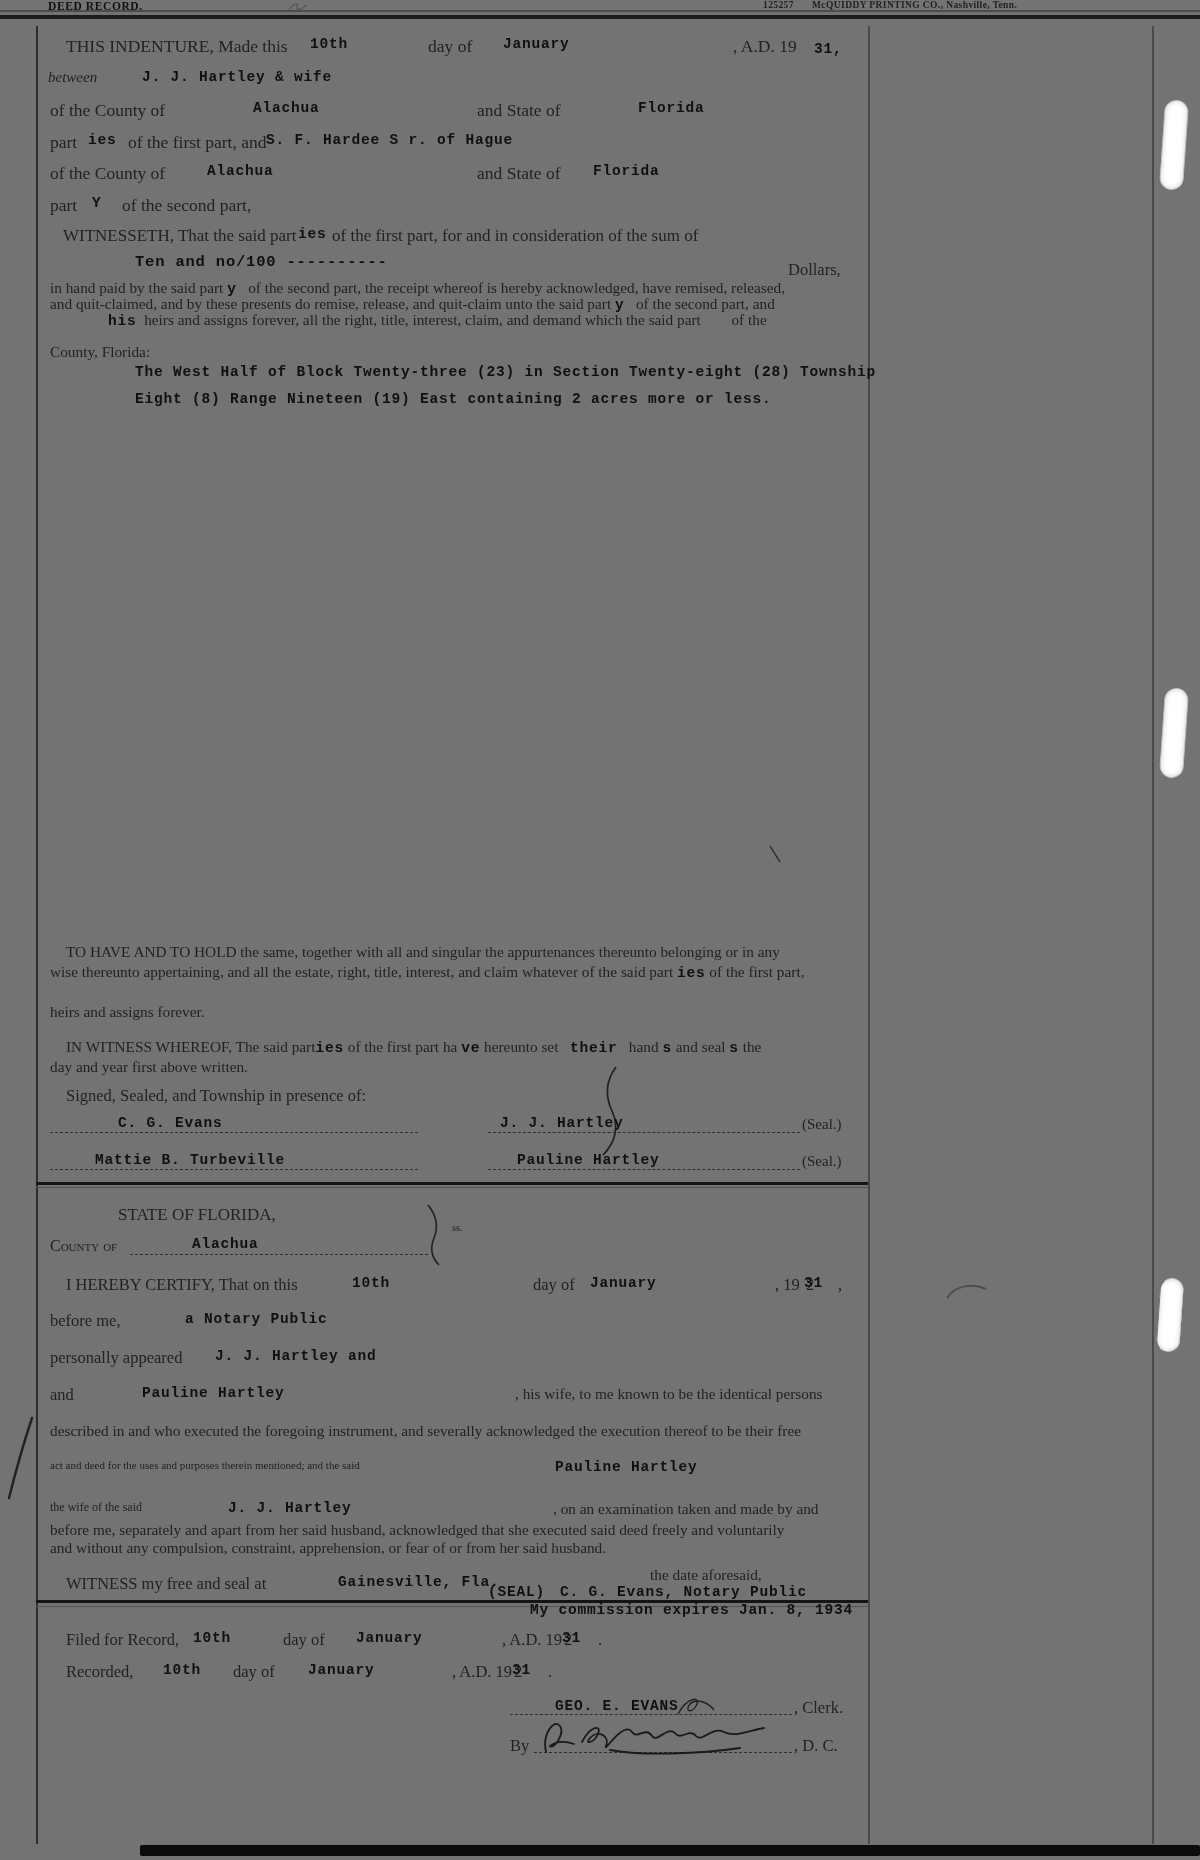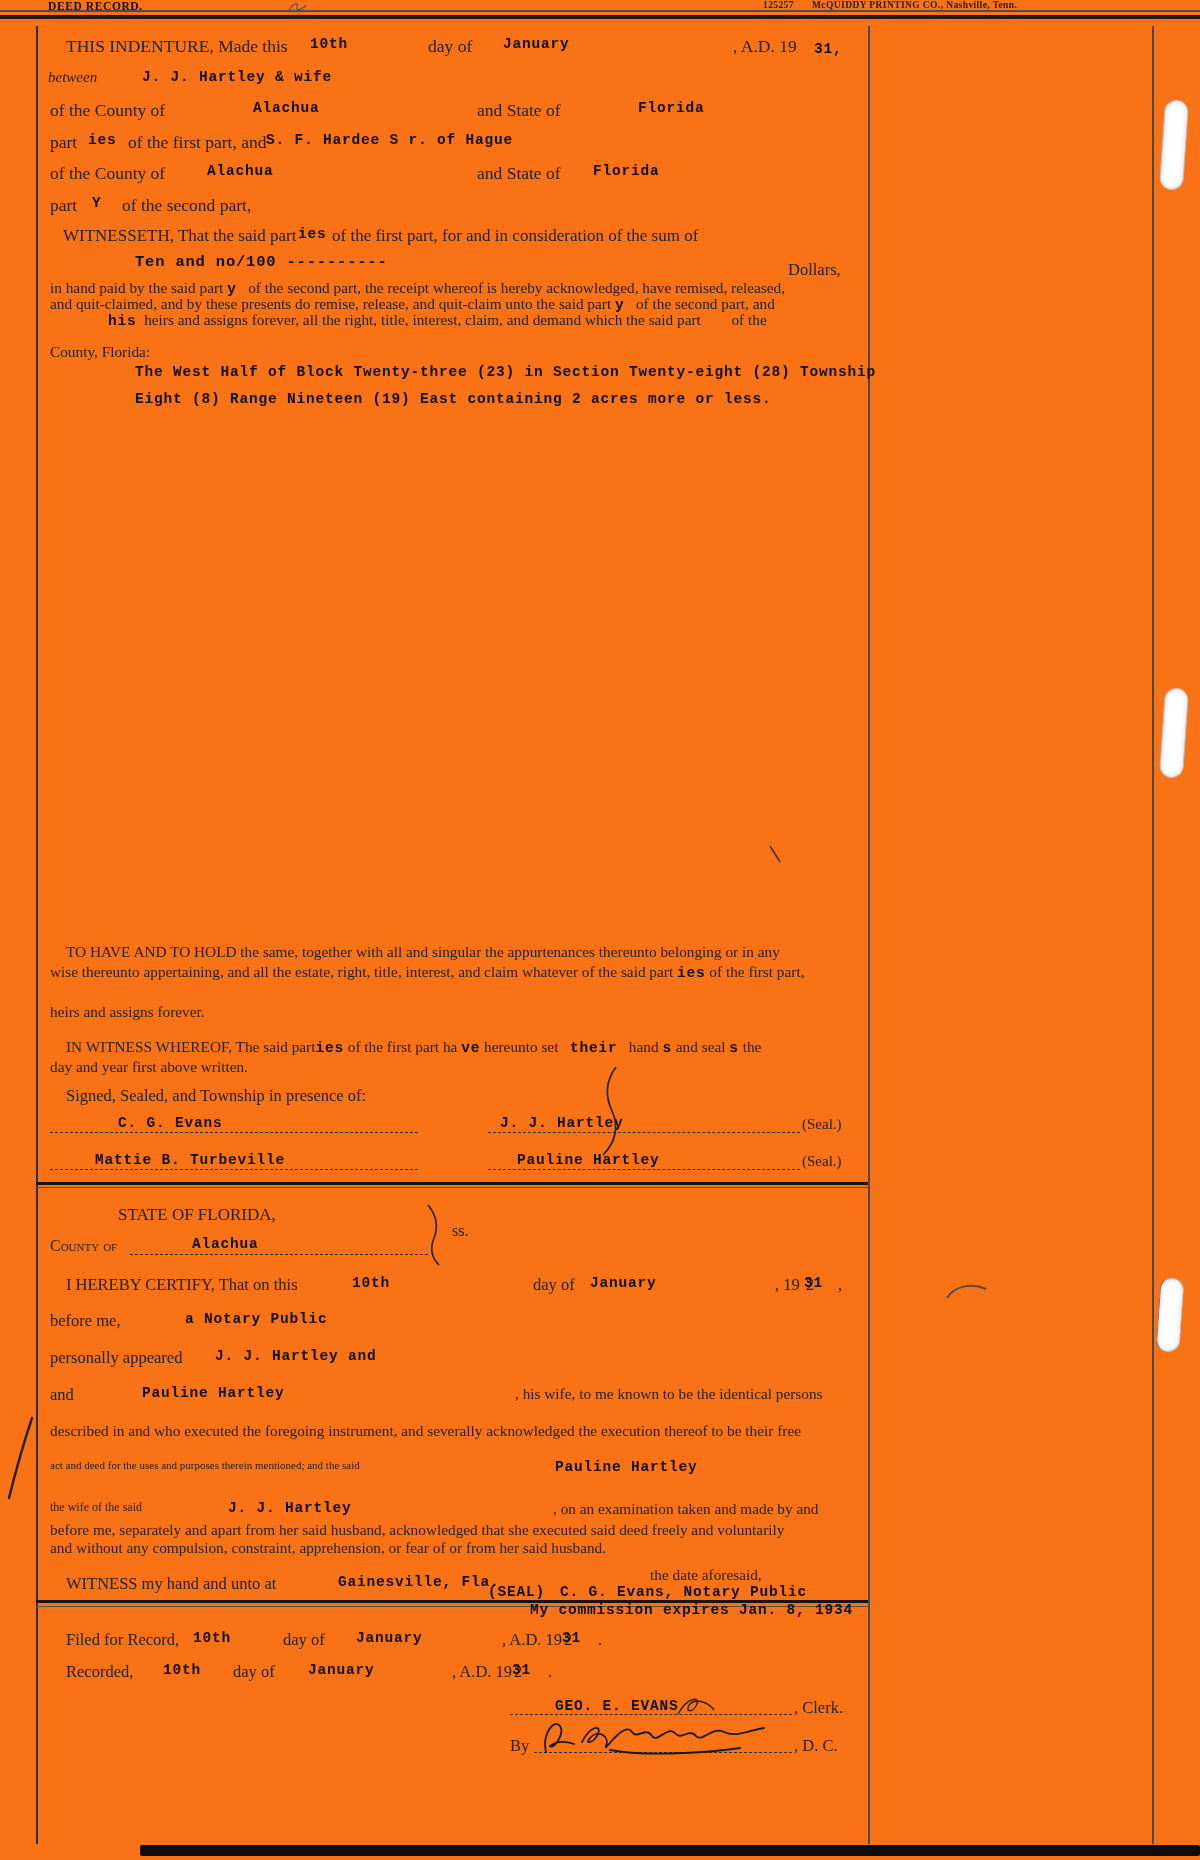--- a/index.html
+++ b/index.html
@@ -1,16 +1,16 @@
 <!DOCTYPE html>
 <html><head>
 <meta charset="utf-8">
 <style>
   html,body{margin:0;padding:0;background:#ffffff;}
-  .page{position:relative;width:1200px;height:1860px;background:#f97316;overflow:hidden;
+  .page{position:relative;width:1200px;height:1860px;background:#737373;overflow:hidden;
         font-family:"Liberation Serif",serif;color:#1e1e1e;}
   .line{position:absolute;left:0;white-space:pre;height:24px;}
   .line span.p{font-family:"Liberation Serif",serif;font-size:16.5px;color:#222;}
   .line span.t{font-family:"Liberation Mono","DejaVu Sans Mono",monospace;font-size:14.5px;
                font-weight:600;letter-spacing:0.8px;color:#101010;}
   .line span.sc{font-family:"Liberation Serif",serif;font-variant:small-caps;font-size:16px;color:#222;}
   .line span.abs{position:absolute;top:0;}
   .line.small span.p{font-size:15.3px;}
   .line span.dash{position:absolute;height:0;border-top:1.6px dashed #2e2e2e;}
   .hdr{font-family:"Liberation Serif",serif;font-weight:bold;font-size:11.5px;letter-spacing:0.6px;color:#111;}
@@ -87,38 +87,38 @@
       <path d="M16 1 C5 16 5 30 12 45 C19 60 16 76 3 89" fill="none" stroke="#222" stroke-width="1.7"></path>
     </svg>
 
   <div class="line" style="top:1108px;height:30px;"><span class="dash" style="left: 50px; width: 368px; top: 24px;"></span><span class="t abs" style="left: 118px; top: 7px;">C. G. Evans</span><span class="dash" style="left: 488px; width: 312px; top: 24px;"></span><span class="t abs" style="left: 500px; top: 7px;">J. J. Hartley</span><span class="p abs" style="left: 802px; top: 8px; font-size: 15px;">(Seal.)</span></div>
   <div class="line" style="top:1145px;height:30px;"><span class="dash" style="left: 50px; width: 368px; top: 24px;"></span><span class="t abs" style="left: 95px; top: 7px;">Mattie B. Turbeville</span><span class="dash" style="left: 488px; width: 312px; top: 24px;"></span><span class="t abs" style="left: 517px; top: 7px;">Pauline Hartley</span><span class="p abs" style="left: 802px; top: 8px; font-size: 15px;">(Seal.)</span></div>
 
   <div class="midrule" style="top:1182px;height:2.5px;"></div>
   <div class="midrule" style="top:1187px;height:1px;background:#555;"></div>
 
   <div class="line" style="top:1205px;"><span class="p abs" style="left: 118px; font-size: 17px;">STATE OF FLORIDA,</span></div>
-  <div class="line" style="top:1222px;"><span class="p abs" style="left: 452px; font-size: 16px;">ss.</span></div>
+  <div class="line" style="top:1222px;"><span class="p abs" style="left: 452px; font-size: 10px;">ss.</span></div>
   <div class="line" style="top:1237px;height:26px;"><span class="sc abs" style="left: 50px;">County of</span><span class="dash" style="left: 130px; width: 298px; top: 17px;"></span><span class="t abs" style="left: 192px; top: -1px;">Alachua</span></div>
   <svg style="left:424px;top:1204px;" width="18" height="62" viewBox="0 0 18 62">
       <path d="M4 1 C13 12 14 24 10 34 C6 44 7 53 15 61" fill="none" stroke="#222" stroke-width="1.6"></path>
     </svg>
 
   <div class="line" style="top:1275px;"><span class="p abs" style="left: 66px;">I HEREBY CERTIFY, That on this</span><span class="t abs" style="left: 352px;">10th</span><span class="p abs" style="left: 533px;">day of</span><span class="t abs" style="left: 590px;">January</span><span class="p abs" style="left: 775px;">, 19</span><span class="p abs" style="left: 806px;">2</span><span class="t abs" style="left: 804px;">31</span><span class="p abs" style="left: 838px;">,</span></div>
   <div class="line" style="top:1311px;"><span class="p abs" style="left: 50px;">before me,</span><span class="t abs" style="left: 185px;">a Notary Public</span></div>
   <div class="line" style="top:1348px;"><span class="p abs" style="left: 50px;">personally appeared</span><span class="t abs" style="left: 215px;">J. J. Hartley and</span></div>
   <div class="line" style="top:1385px;"><span class="p abs" style="left: 50px;">and</span><span class="t abs" style="left: 142px;">Pauline Hartley</span><span class="p abs" style="left: 515px; font-size: 15.3px;">, his wife, to me known to be the identical persons</span></div>
   <div class="line small" style="top:1422px;left:50px;"><span class="p">described in and who executed the foregoing instrument, and severally acknowledged the execution thereof to be their free</span></div>
   <div class="line" style="top:1459px;"><span class="p abs" style="left: 50px; font-size: 11px;">act and deed for the uses and purposes therein mentioned; and the said</span><span class="t abs" style="left: 555px;">Pauline Hartley</span></div>
   <div class="line" style="top:1500px;"><span class="p abs" style="left: 50px; font-size: 12px;">the wife of the said</span><span class="t abs" style="left: 228px;">J. J. Hartley</span><span class="p abs" style="left: 553px; font-size: 15.3px;">, on an examination taken and made by and</span></div>
   <div class="line small" style="top:1521px;left:50px;"><span class="p">before me, separately and apart from her said husband, acknowledged that she executed said deed freely and voluntarily</span></div>
   <div class="line small" style="top:1539px;left:50px;"><span class="p">and without any compulsion, constraint, apprehension, or fear of or from her said husband.</span></div>
 
   <div class="line" style="top:1566px;"><span class="p abs" style="left: 650px; font-size: 15.3px;">the date aforesaid,</span></div>
-  <div class="line" style="top:1574px;"><span class="p abs" style="left: 66px;">WITNESS my hand and unto at</span><span class="t abs" style="left: 338px;">Gainesville, Fla.</span></div>
+  <div class="line" style="top:1574px;"><span class="p abs" style="left: 66px;">WITNESS my free and seal at</span><span class="t abs" style="left: 338px;">Gainesville, Fla.</span></div>
   <div class="line" style="top:1584px;"><span class="t abs" style="left: 488px;">(SEAL)</span><span class="t abs" style="left: 560px;">C. G. Evans, Notary Public</span></div>
 
   <div class="midrule" style="top:1600px;height:2.5px;"></div>
   <div class="midrule" style="top:1606px;height:1px;background:#555;"></div>
   <div class="line" style="top:1602px;"><span class="t abs" style="left: 530px;">My commission expires Jan. 8, 1934</span></div>
 
   <div class="line" style="top:1630px;"><span class="p abs" style="left: 66px;">Filed for Record,</span><span class="t abs" style="left: 193px;">10th</span><span class="p abs" style="left: 283px;">day of</span><span class="t abs" style="left: 356px;">January</span><span class="p abs" style="left: 502px;">, A.D. 19</span><span class="p abs" style="left: 564px;">2</span><span class="t abs" style="left: 562px;">31</span><span class="p abs" style="left: 598px;">.</span></div>
   <div class="line" style="top:1662px;"><span class="p abs" style="left: 66px;">Recorded,</span><span class="t abs" style="left: 163px;">10th</span><span class="p abs" style="left: 233px;">day of</span><span class="t abs" style="left: 308px;">January</span><span class="p abs" style="left: 452px;">, A.D. 19</span><span class="p abs" style="left: 514px;">2</span><span class="t abs" style="left: 512px;">31</span><span class="p abs" style="left: 548px;">.</span></div>
   <div class="line" style="top:1698px;height:28px;"><span class="dash" style="left: 510px; width: 282px; top: 16px;"></span><span class="t abs" style="left: 555px;">GEO. E. EVANS</span><span class="p abs" style="left: 794px;">, Clerk.</span></div>
   <svg style="left:676px;top:1694px;" width="40" height="26" viewBox="0 0 40 26">

